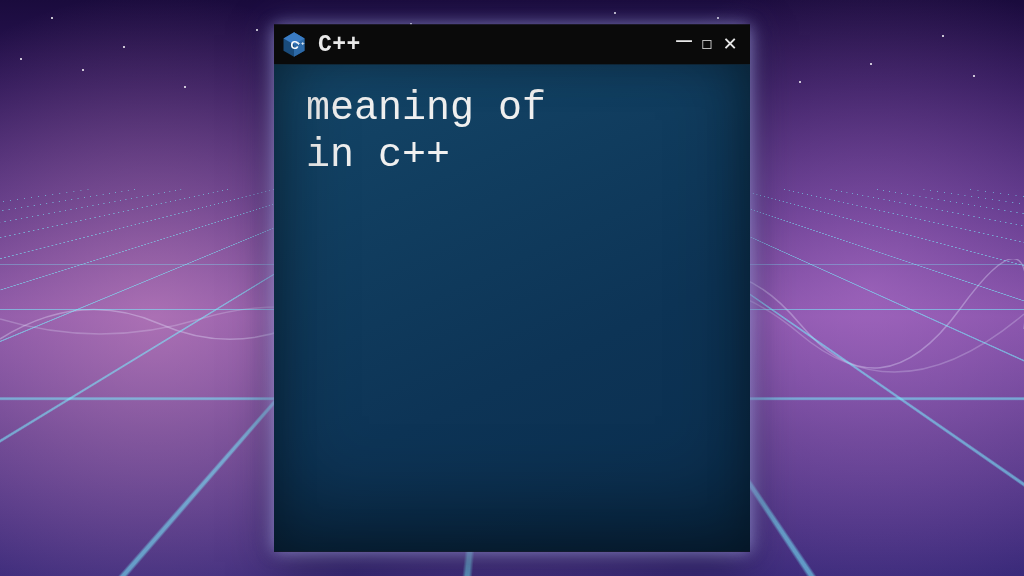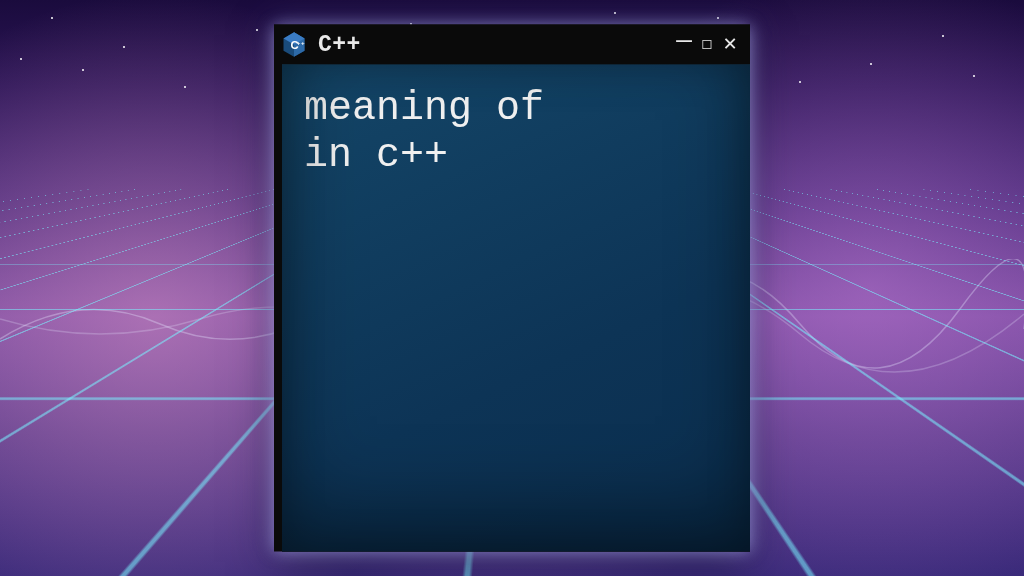--- a/index.html
+++ b/index.html
@@ -157,23 +157,22 @@
     }
     
     .ctrl-close {
       font-size: 22px;
     }
     
     .terminal-body {
       background: #0e3a5c;
       background: linear-gradient(155deg, #144668 0%, #0d3456 60%, #0a2d4d 100%);
       height: calc(100% - 40px);
-      padding: 20px 22px;
-      position: relative;
-      margin-left: 8px;
+      padding: 20px 32px;
+      position: relative;
     }
     
     .terminal-body::after {
       content: '';
       position: absolute;
       inset: 0;
       box-shadow: inset 0 -40px 80px rgba(0,0,0,0.4), inset 0 0 40px rgba(0,0,0,0.25);
       pointer-events: none;
     }
     

